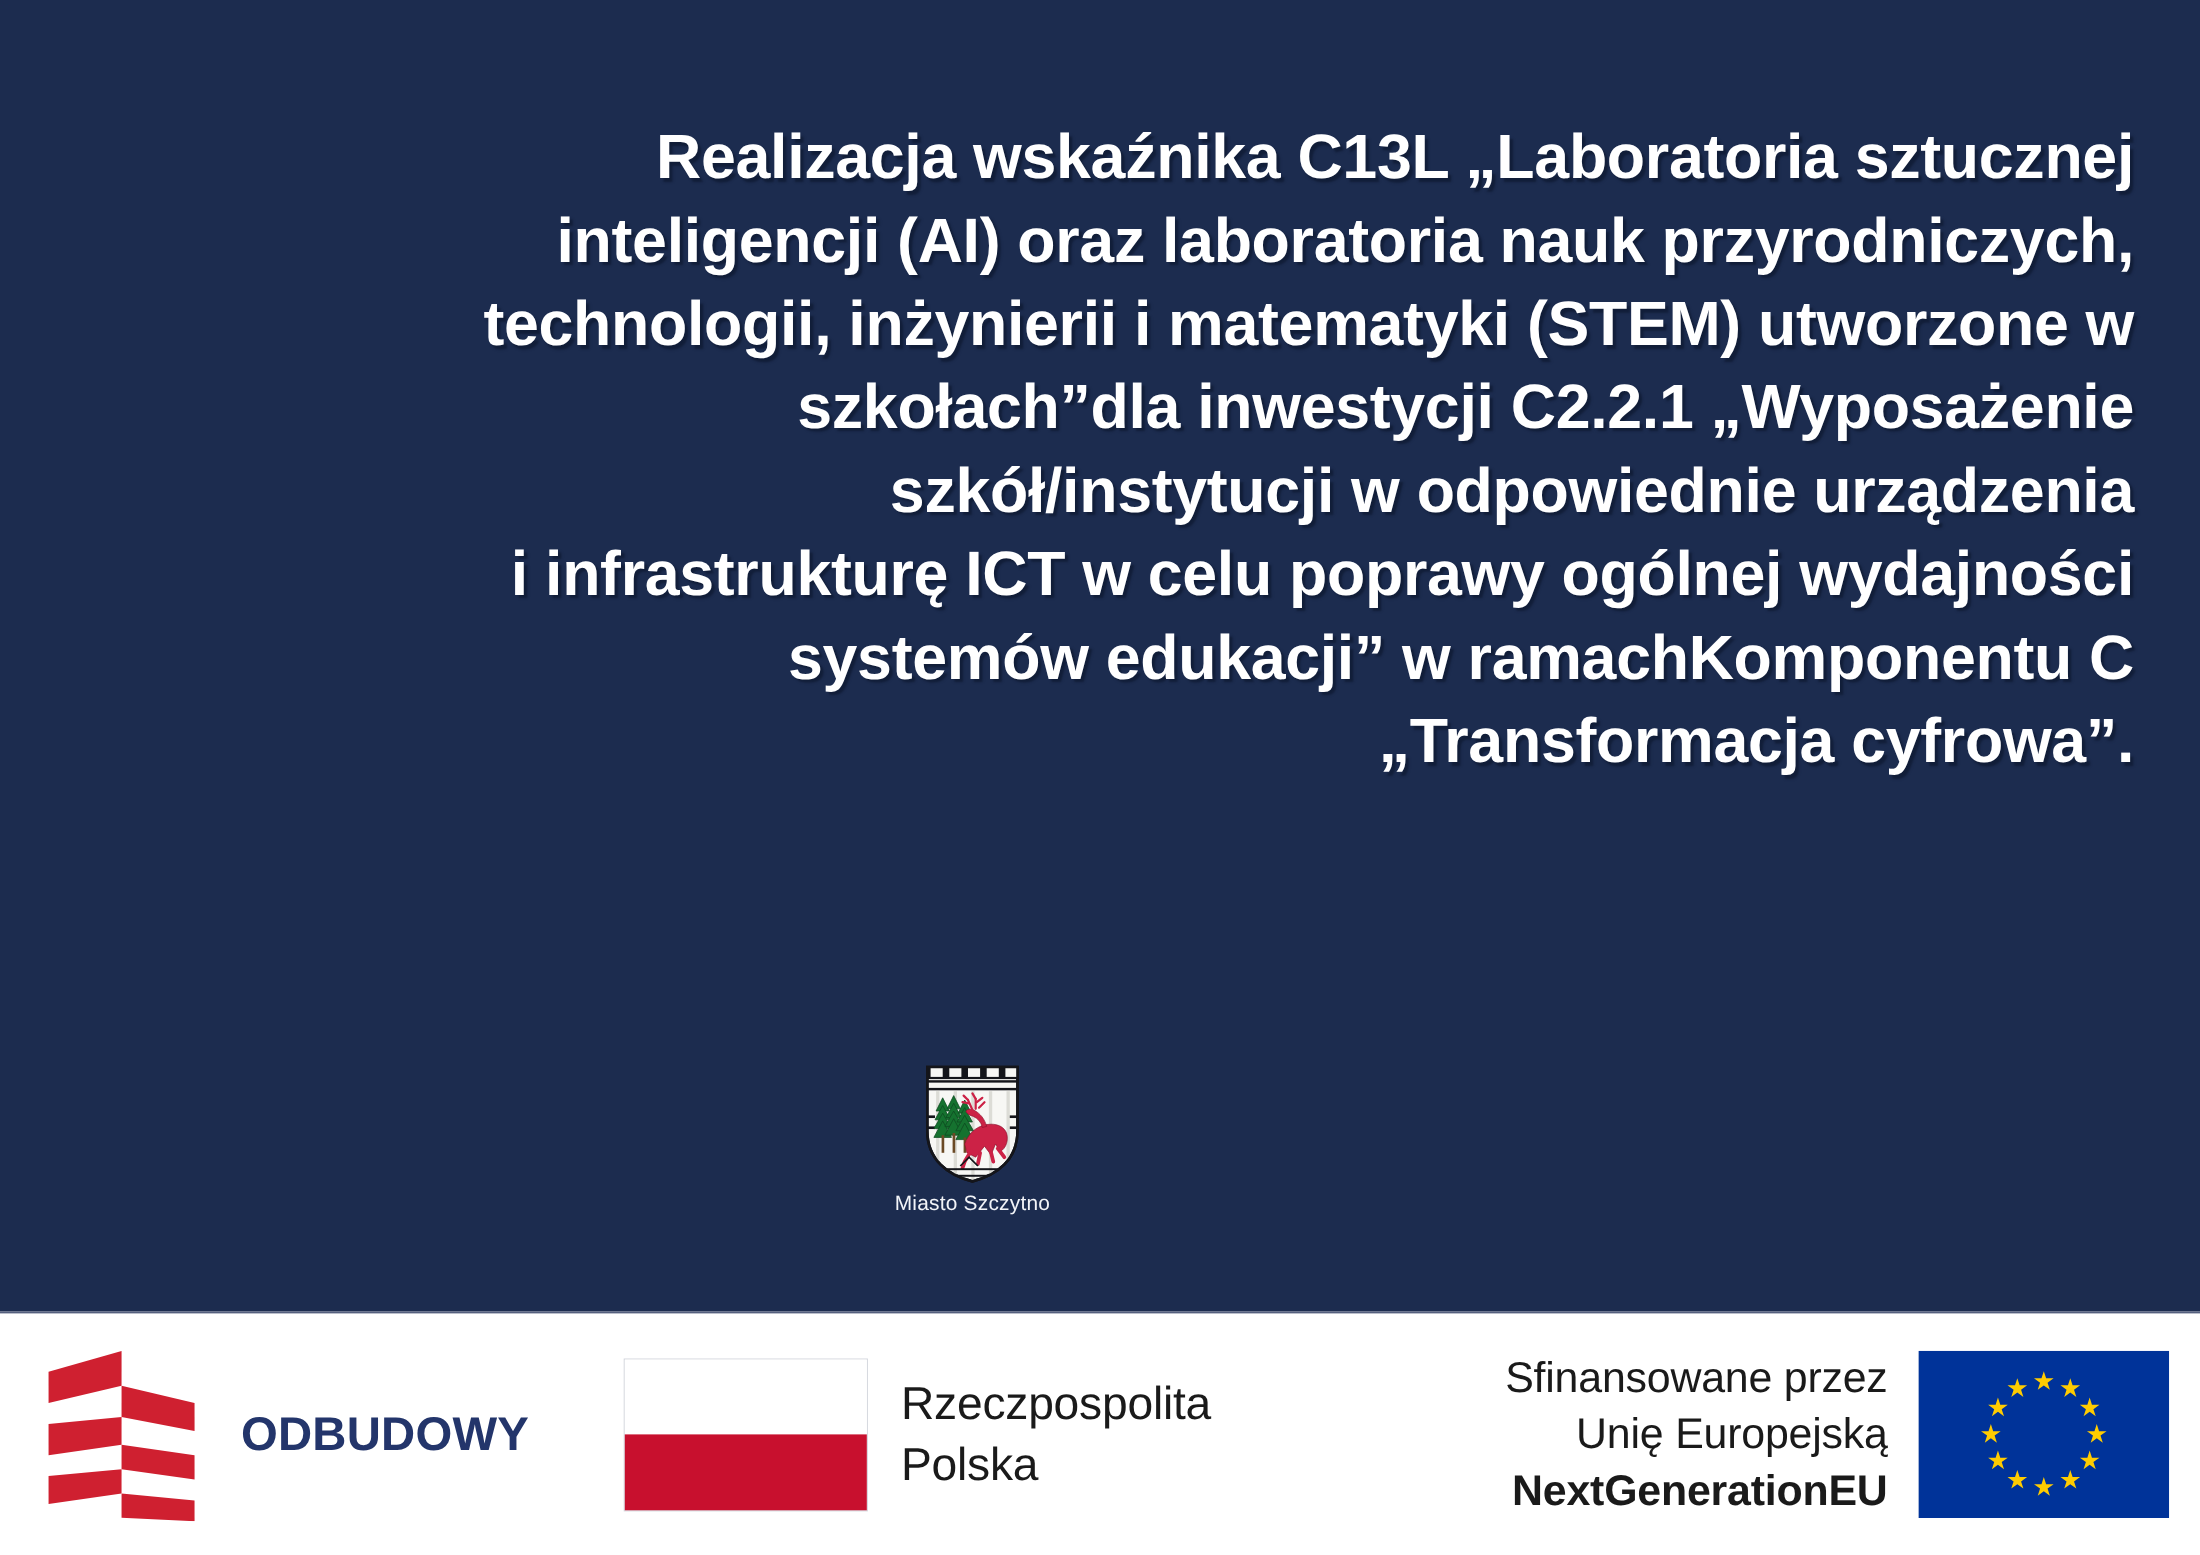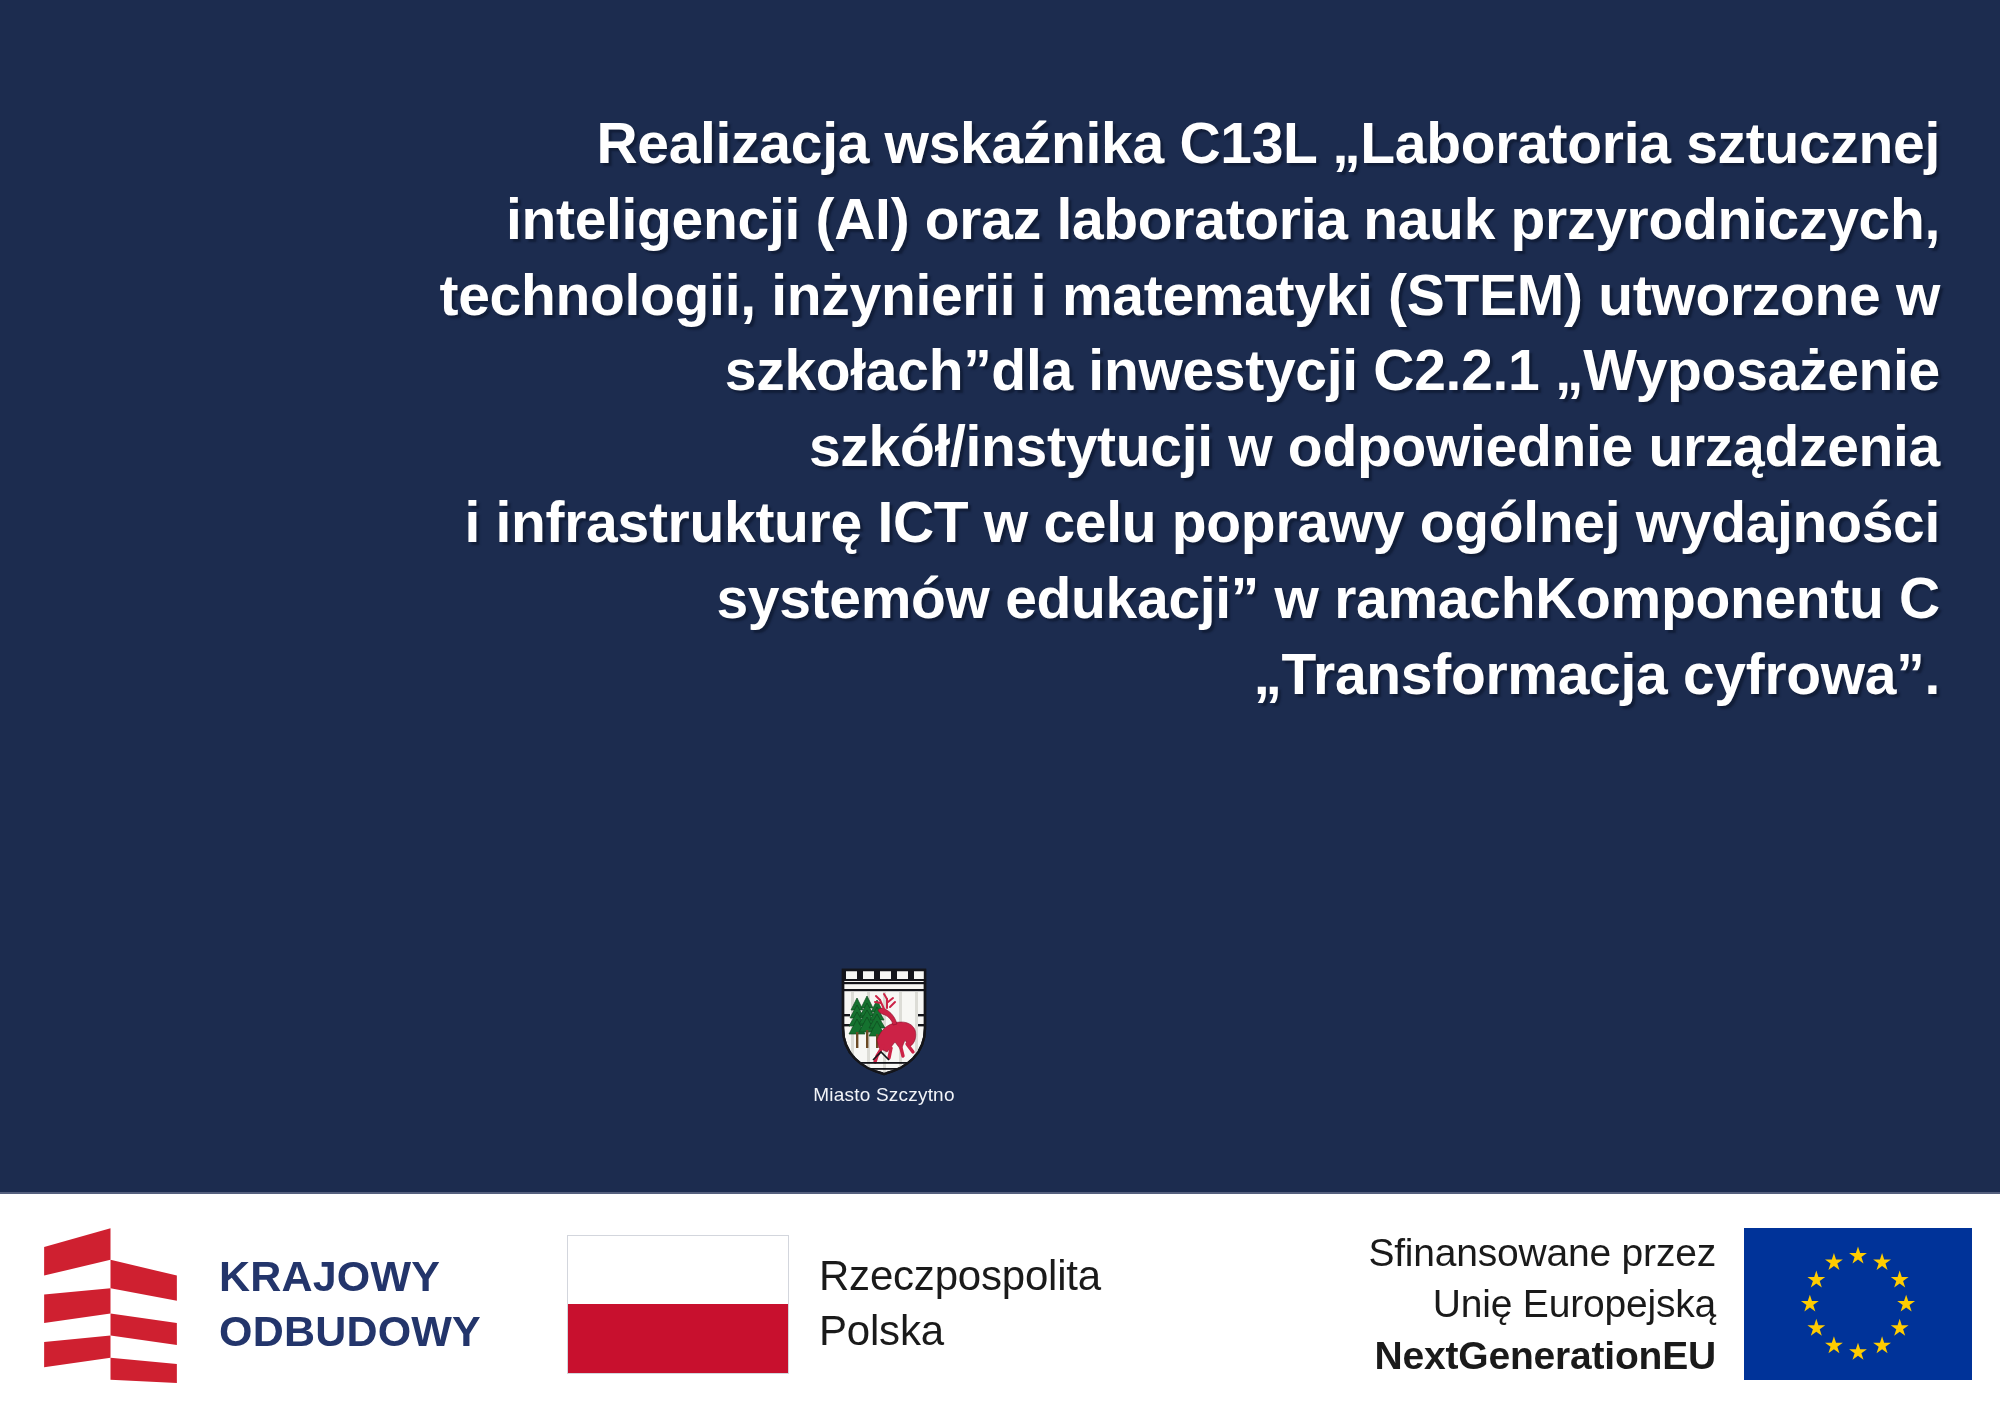--- a/index.html
+++ b/index.html
@@ -257,21 +257,20 @@
         <g fill="#cf2030">
           <polygon points="50,2  50,22  8,32  8,14"></polygon>
           <polygon points="50,22 92,32 92,48 50,40"></polygon>
           <polygon points="50,40 50,56 8,62 8,44"></polygon>
           <polygon points="50,56 92,62 92,76 50,70"></polygon>
           <polygon points="50,70 50,84 8,90 8,74"></polygon>
           <polygon points="50,84 92,88 92,100 50,98"></polygon>
         </g>
       </svg>
       <div class="kpo-text">
-        <div>KRAJOWY</div>
         <div>ODBUDOWY</div>
       </div>
     </div>
 
     <div class="logo-block rp">
       <div class="pl-flag">
         <div class="white"></div>
         <div class="red"></div>
       </div>
       <div class="rp-text">

